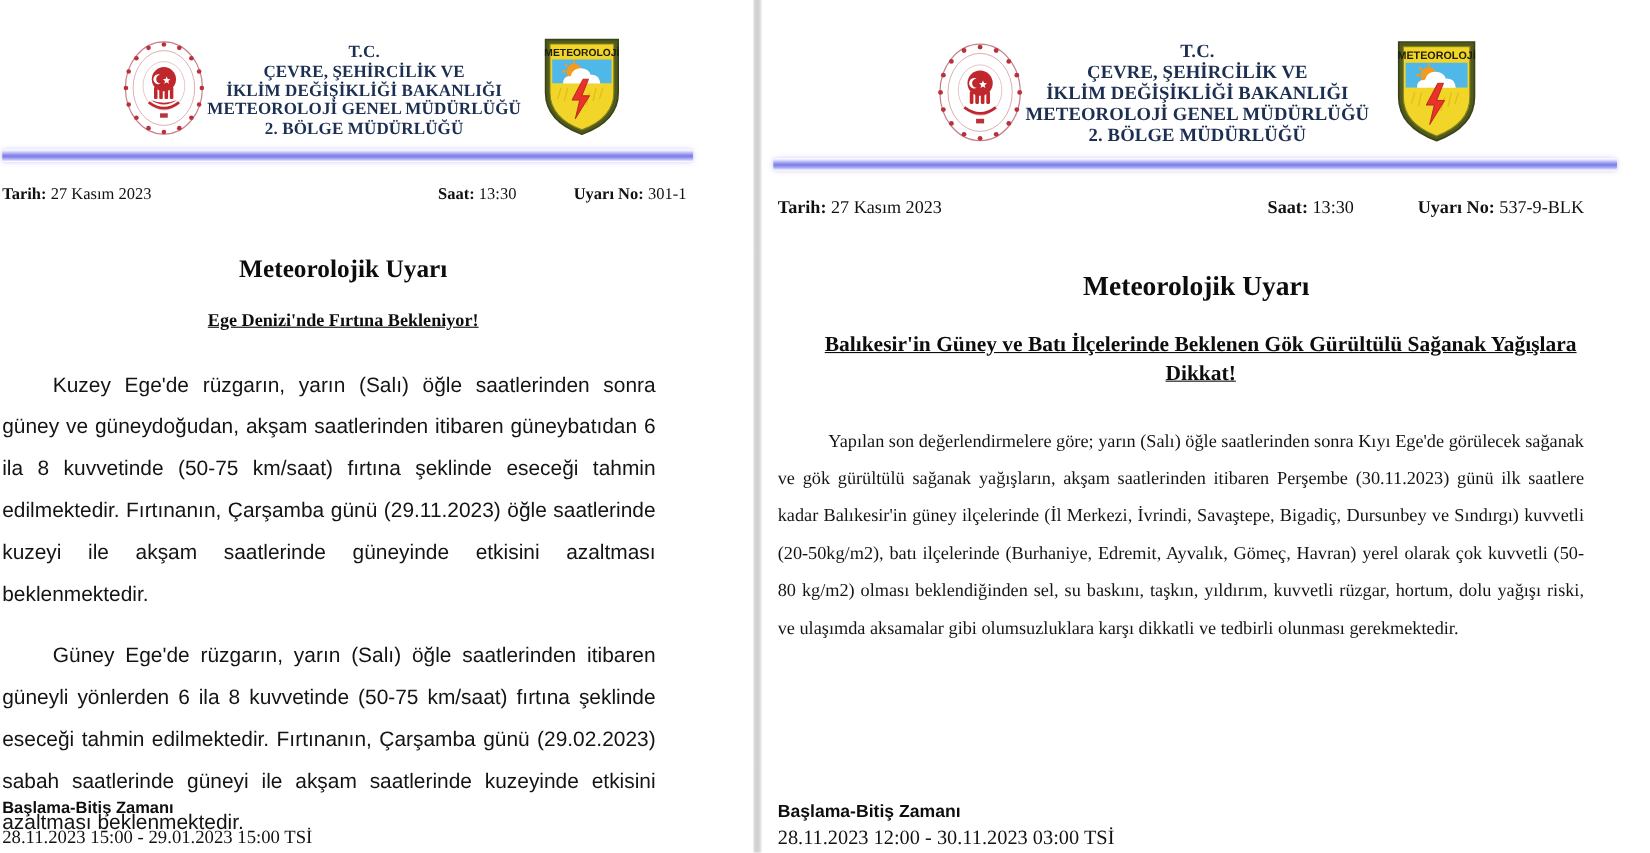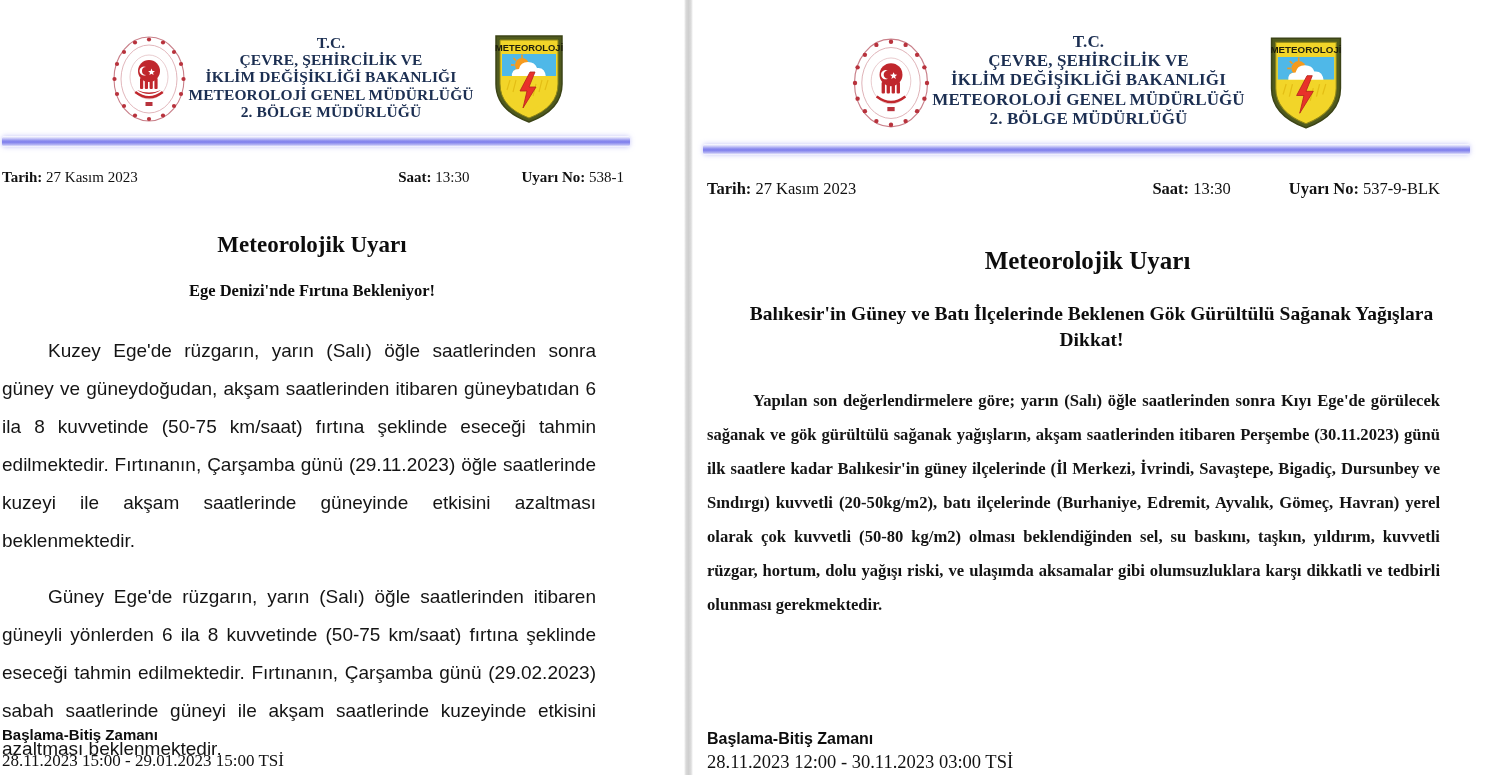--- a/index.html
+++ b/index.html
@@ -38,21 +38,21 @@
     background: #ffffff;
     overflow: hidden;
   }
   .doc-left  { left: 0px;   width: 684px; height: 775px; }
   .doc-right { left: 693px; width: 807px; height: 775px; }
 
   
   .letterhead {
     position: relative;
     display: flex;
-    align-items: center;
+    align-items: flex-end;
     justify-content: center;
   }
   .doc-left .letterhead  { padding: 26px 12px 0 8px; }
   .doc-right .letterhead { padding: 26px 24px 0 14px; }
 
   .head-titles {
     text-align: center;
     line-height: 1.12;
     color: #1c2f52;
     font-family: "Liberation Serif", serif;
@@ -127,28 +127,29 @@
   }
   .doc-left .warn-title  { font-size: 23px; margin: 46px 60px 0 0; }
   .doc-right .warn-title { font-size: 25px; margin: 48px 28px 0 10px; }
 
   .warn-subtitle {
     text-align: center;
     font-family: "Liberation Serif", serif;
     font-weight: bold;
     color: #0d0d0d;
     line-height: 1.35;
+    text-decoration: underline;
   }
   .doc-left .warn-subtitle  { font-size: 16.5px; margin: 22px 60px 0 0; }
   .doc-right .warn-subtitle { font-size: 19.5px; margin: 26px 60px 0 50px; }
 
   
   .body-text { }
   .doc-left .body-text  { margin: 30px 88px 0 2px; }
-  .doc-right .body-text { margin: 30px 60px 0 14px; font-weight: bold; }
+  .doc-right .body-text { margin: 30px 60px 0 14px; }
 
   .para {
     text-align: justify;
     text-justify: inter-word;
     text-indent: 46px;
   }
   .doc-left .para {
     font-family: "Liberation Sans", sans-serif;
     font-size: 19px;
     line-height: 2.0;
@@ -277,21 +278,21 @@
         <span>27 Kasım 2023</span>
       </span>
       <span class="meta-gap1"></span>
       <span class="meta-item meta-time">
         <b>Saat:</b>
         <span>13:30</span>
       </span>
       <span class="meta-gap2"></span>
       <span class="meta-item meta-no">
         <b>Uyarı No:</b>
-        <span>538-1</span>
+        <span>301-1</span>
       </span>
     </div>
 
     <div class="warn-title">Meteorolojik Uyarı</div>
     <div class="warn-subtitle">Ege Denizi'nde Fırtına Bekleniyor!</div>
 
     <div class="body-text">
       <p class="para">Kuzey Ege'de rüzgarın, yarın (Salı) öğle saatlerinden sonra güney ve güneydoğudan, akşam saatlerinden itibaren güneybatıdan 6 ila 8 kuvvetinde (50-75 km/saat) fırtına şeklinde eseceği tahmin edilmektedir. Fırtınanın, Çarşamba günü (29.11.2023) öğle saatlerinde kuzeyi ile akşam saatlerinde güneyinde etkisini azaltması beklenmektedir.</p>
       <p class="para">Güney Ege'de rüzgarın, yarın (Salı) öğle saatlerinden itibaren güneyli yönlerden 6 ila 8 kuvvetinde (50-75 km/saat) fırtına şeklinde eseceği tahmin edilmektedir. Fırtınanın, Çarşamba günü (29.02.2023) sabah saatlerinde güneyi ile akşam saatlerinde kuzeyinde etkisini azaltması beklenmektedir.</p>
     </div>

